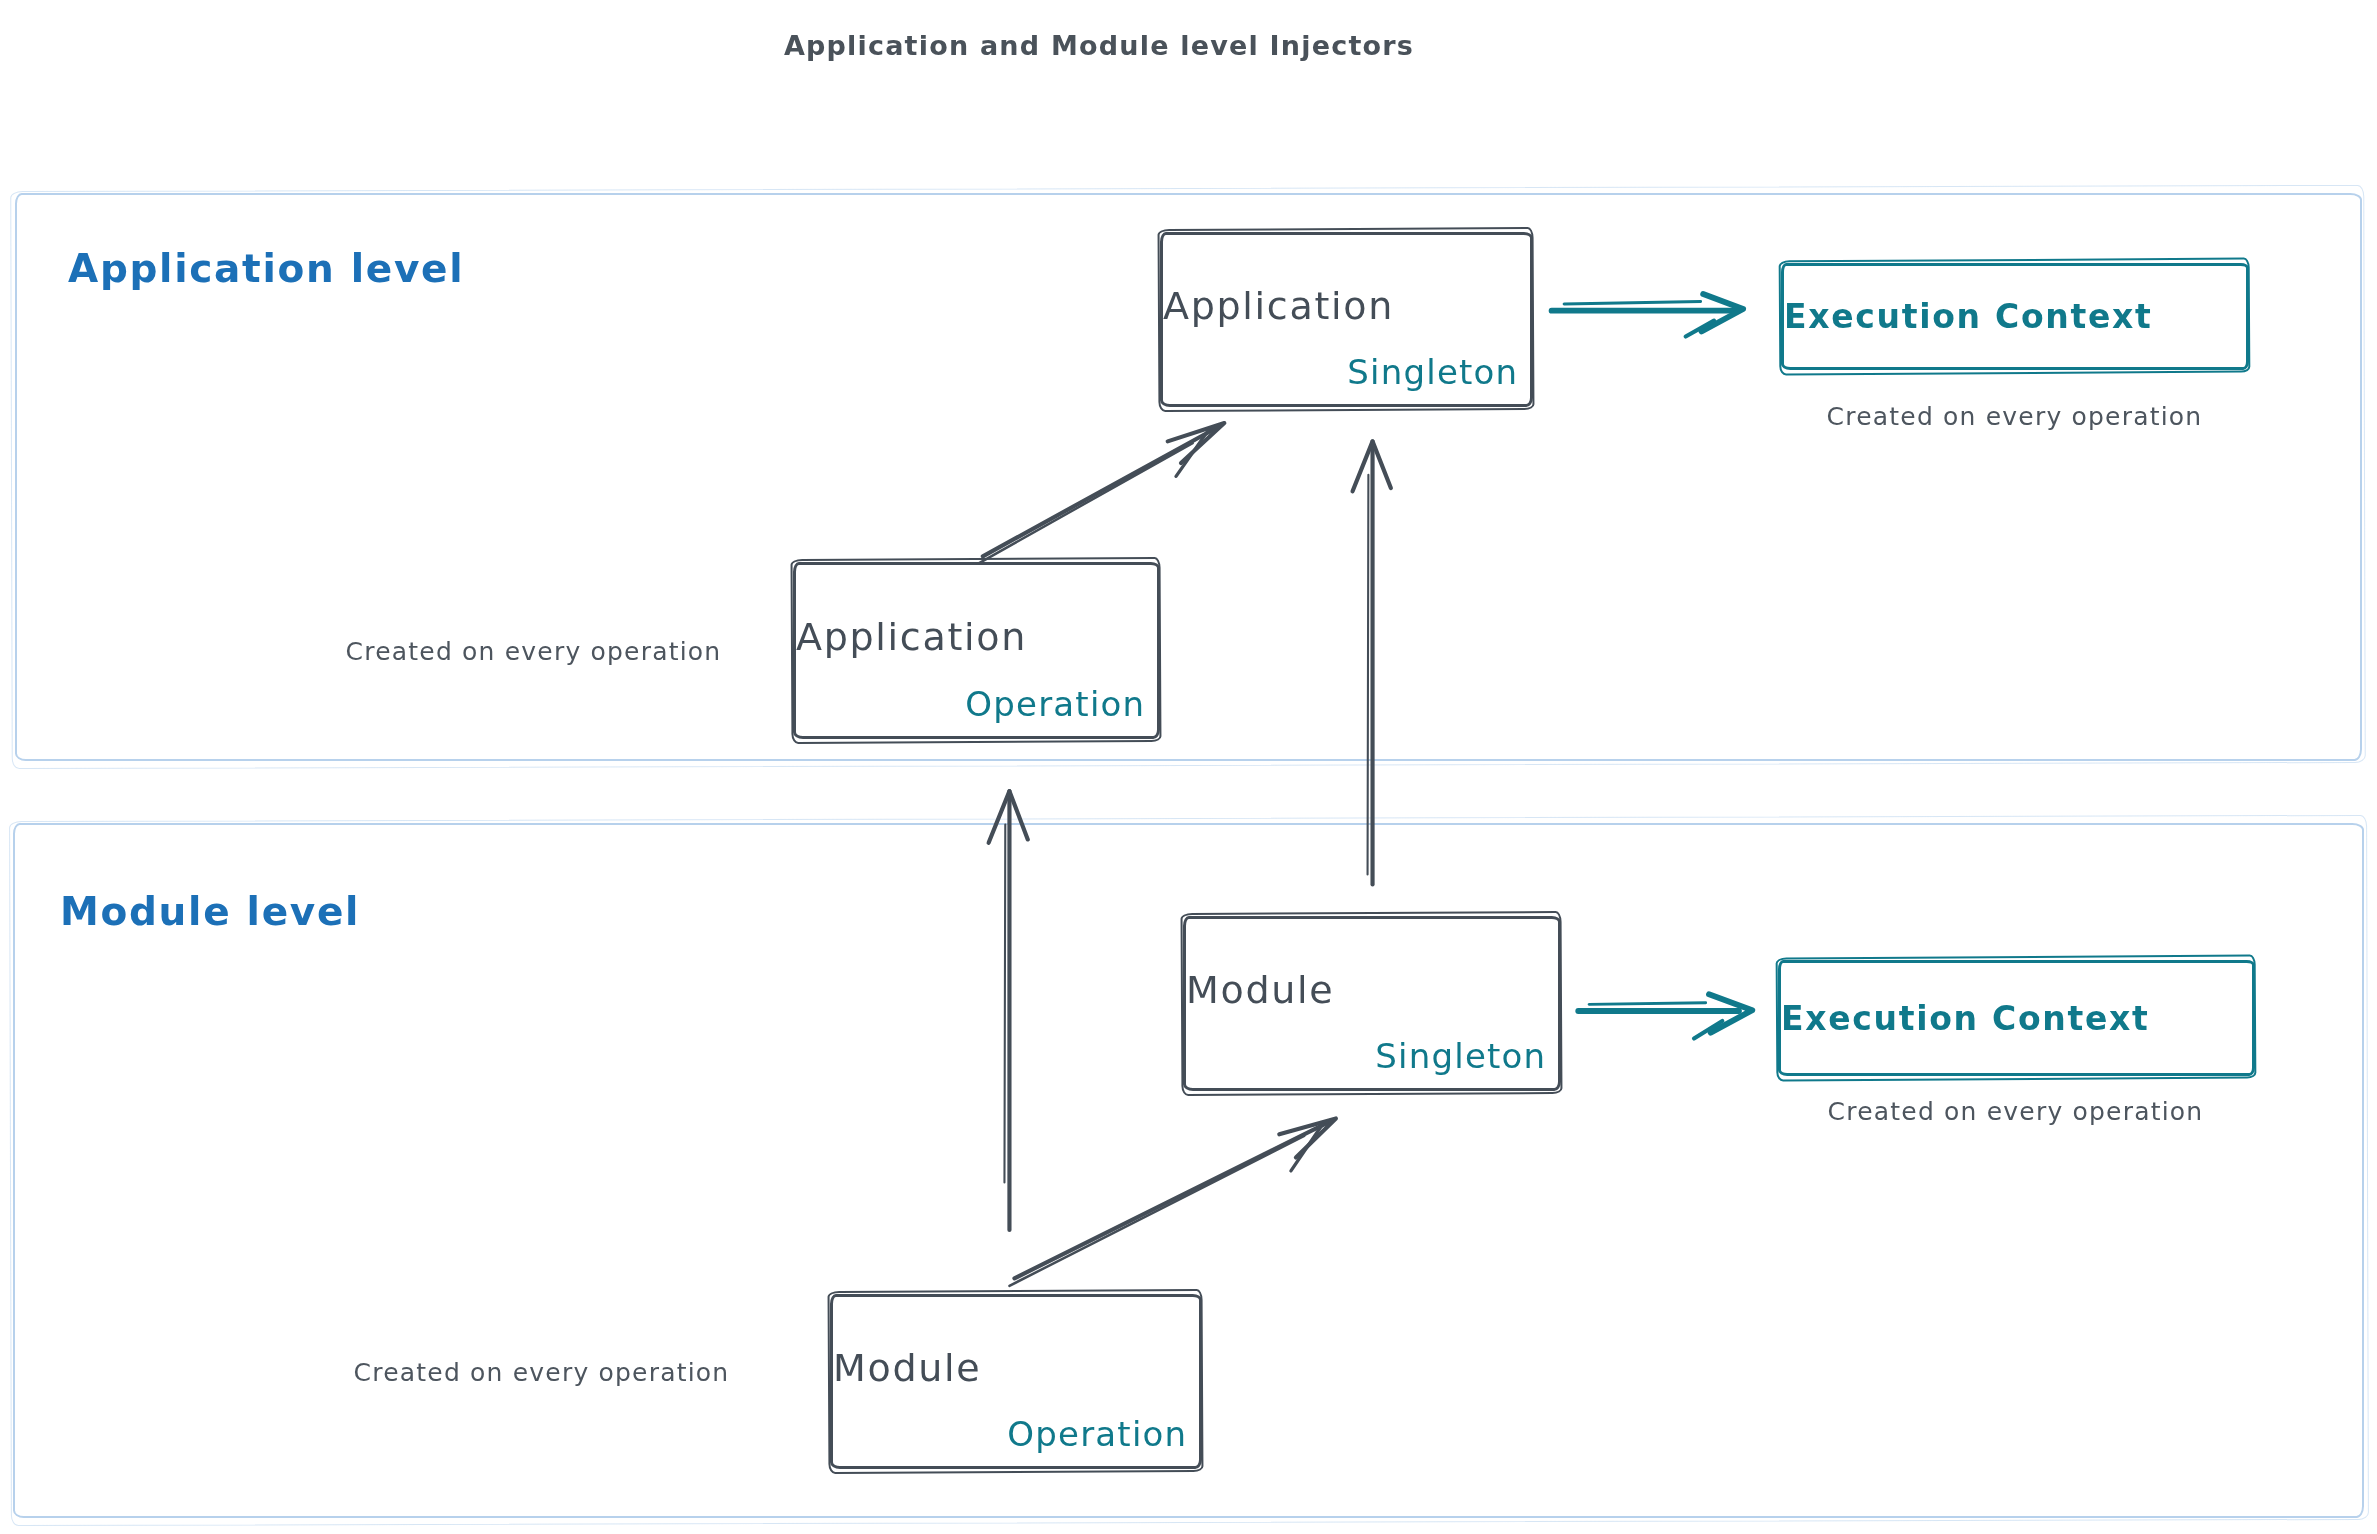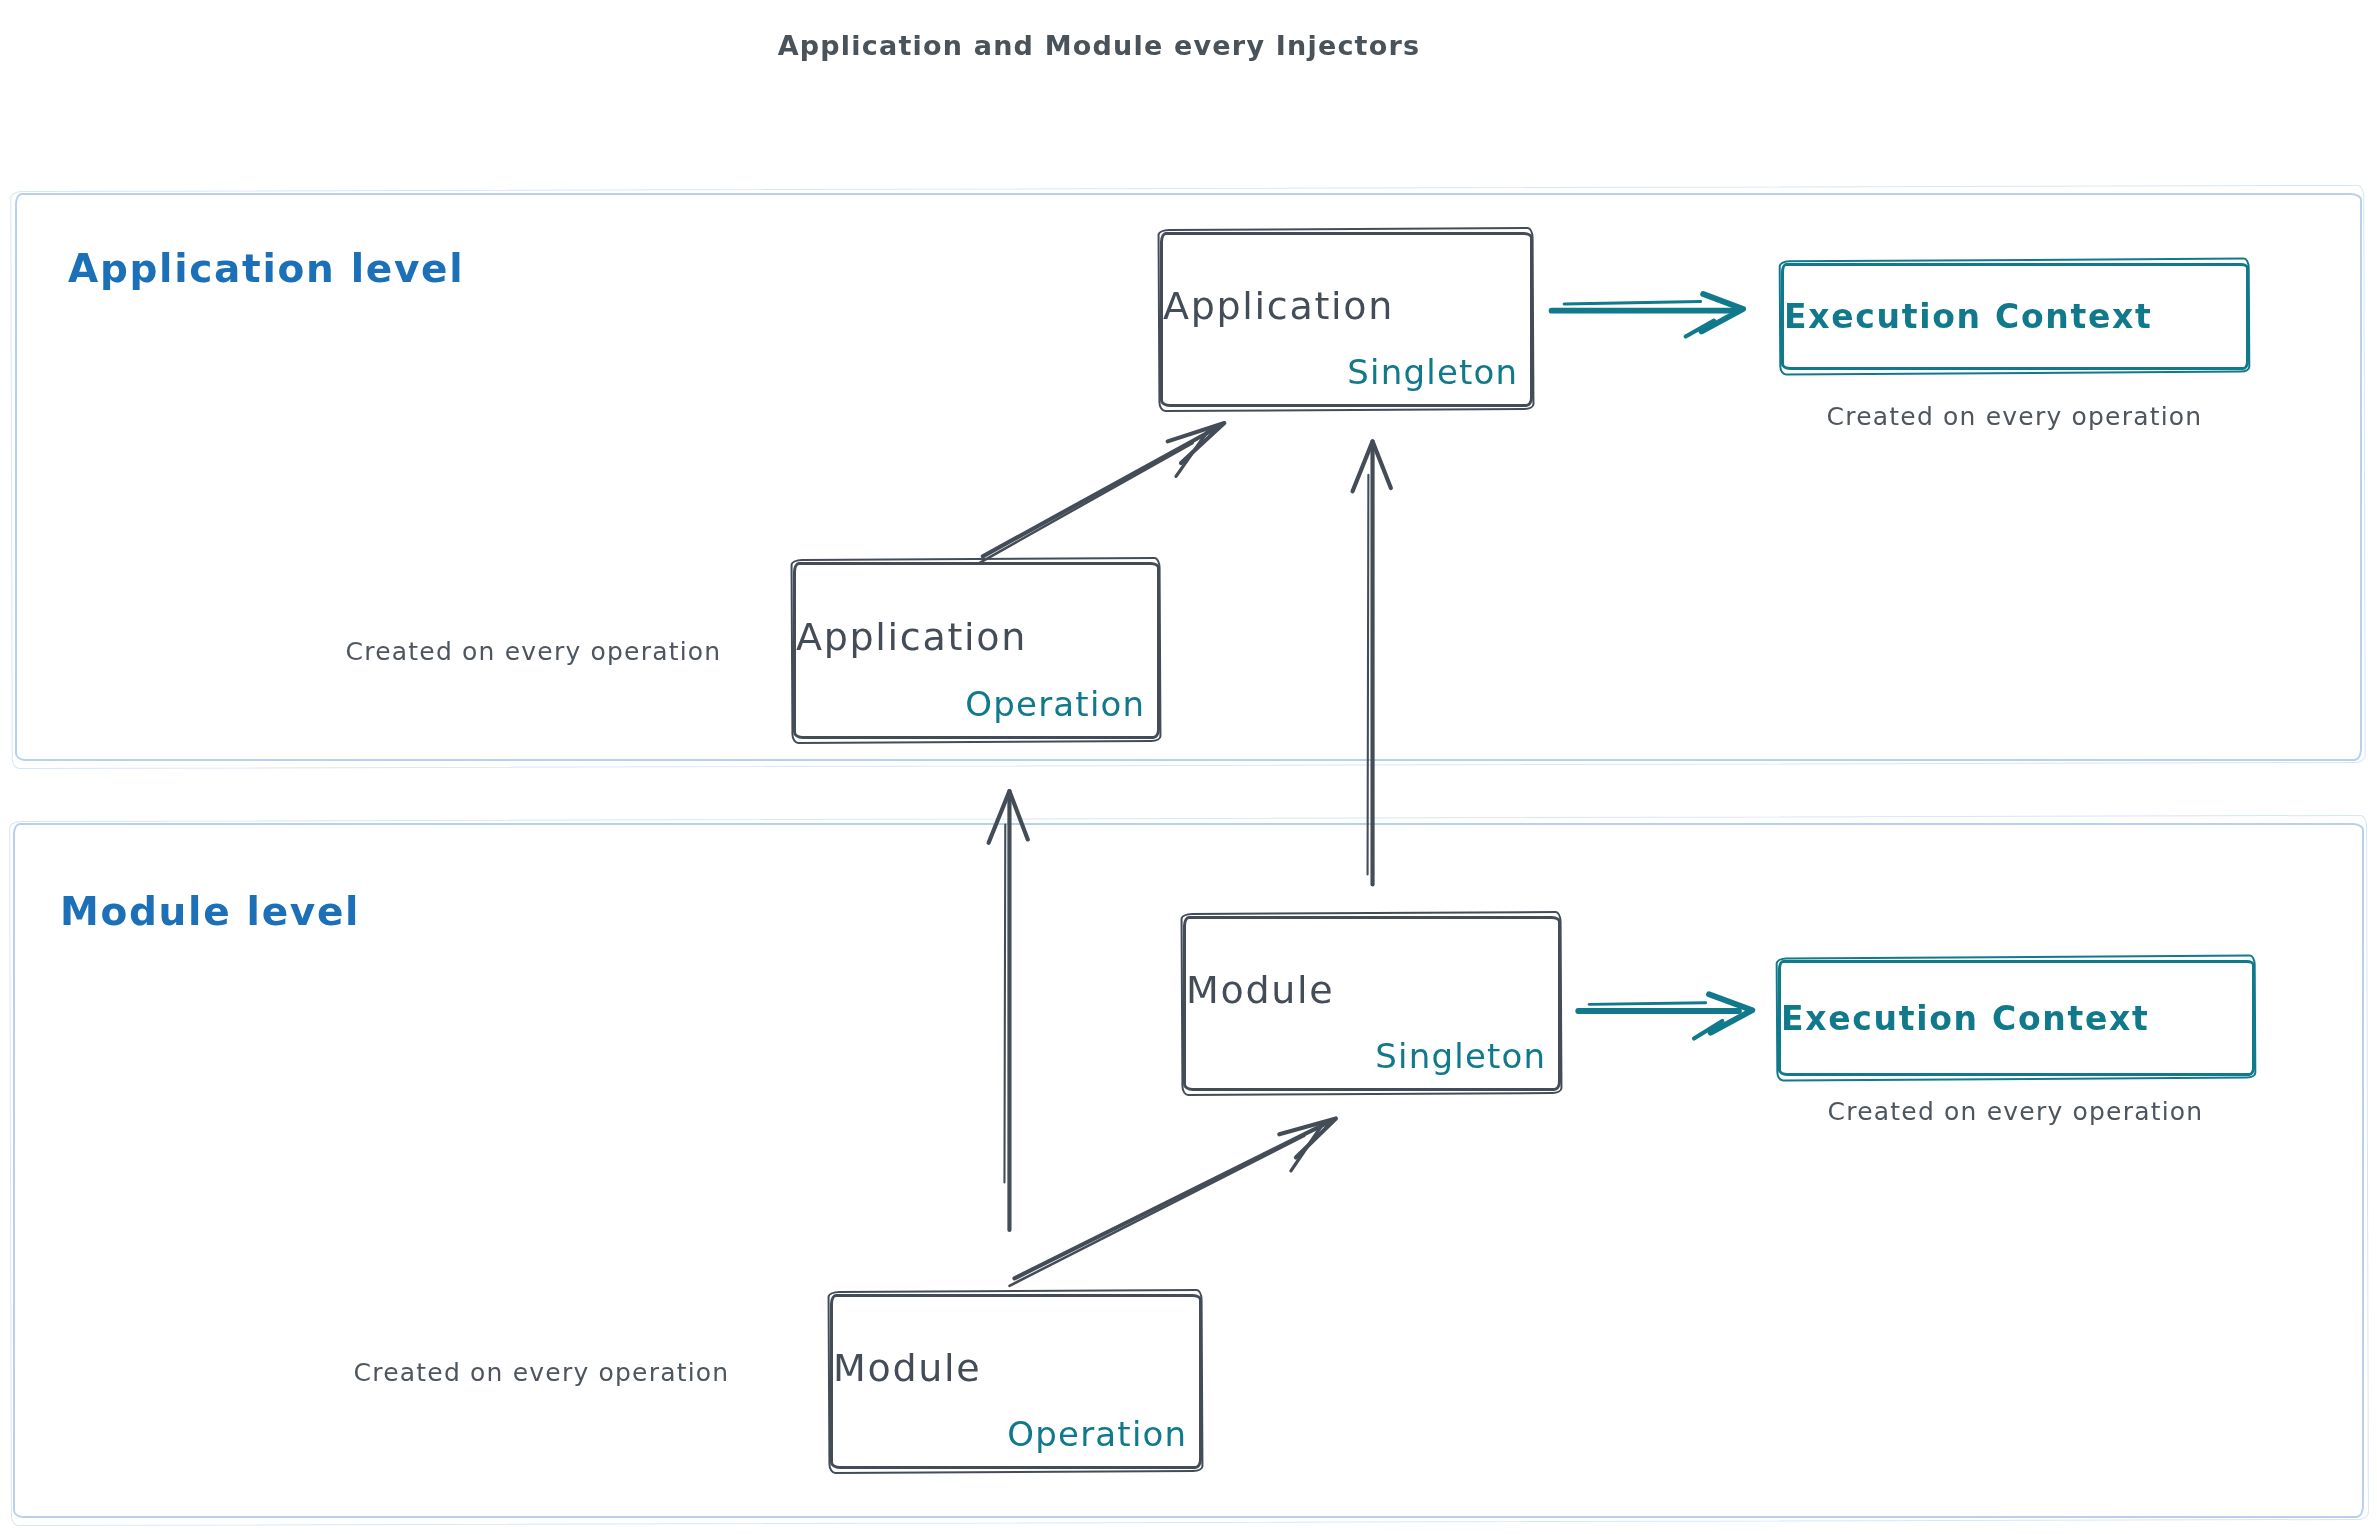--- a/index.html
+++ b/index.html
@@ -97,21 +97,21 @@
 
   
   svg.arrows{left:0;top:0;pointer-events:none;}
   .dk{stroke:var(--slate);fill:none;stroke-linecap:round;stroke-linejoin:round;}
   .tl{stroke:var(--teal);fill:none;stroke-linecap:round;stroke-linejoin:round;}
 </style>
 </head>
 <body>
 
 <div class="abs title-block">
-  <div class="diagram-subtitle">Application and Module every Injectors</div>
+  <div class="diagram-subtitle">Application and Module level Injectors</div>
 </div>
 
 <div class="abs level app-level"></div>
 <div class="abs level mod-level"></div>
 
 <div class="abs level-label app-level-label">Application level</div>
 <div class="abs level-label mod-level-label">Module level</div>
 
 <div class="abs node app-singleton">
   <span class="node-label">Application</span>

